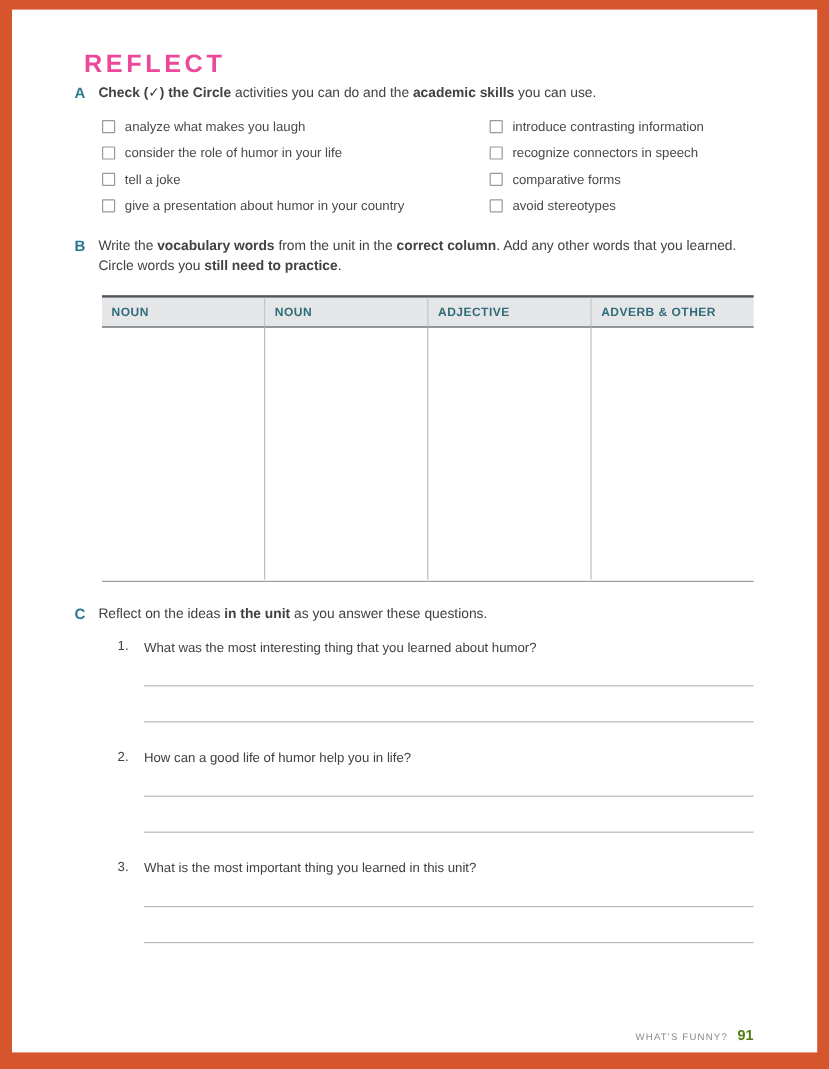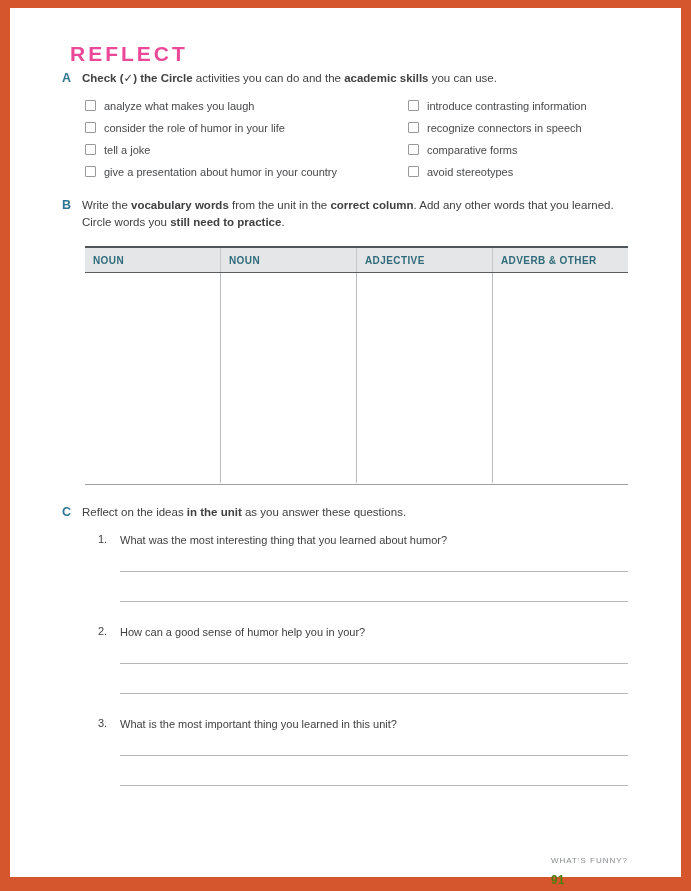--- a/index.html
+++ b/index.html
@@ -155,21 +155,20 @@
   .answer-line.line1 { margin-top: 24px; }
   .answer-line.line2 { margin-top: 29px; }
 
   .footer {
     position: absolute;
     top: 848px;
     right: 53px;
     display: flex;
     align-items: baseline;
     gap: 8px;
-    flex-direction: column;
   }
   .footer-unit {
     font-size: 8px;
     letter-spacing: 1px;
     color: #87898b;
   }
   .footer-page {
     font-size: 12px;
     font-weight: 700;
     color: #4d7c0f;
@@ -259,21 +258,21 @@
     <div class="questions">
   <div class="question">
     <span class="q-num">1.</span>
     <div class="q-text">What was the most interesting thing that you learned about humor?</div>
     <div class="answer-line line1"></div>
     <div class="answer-line line2"></div>
   </div>
 
   <div class="question">
     <span class="q-num">2.</span>
-    <div class="q-text">How can a good sense of humor help you in your?</div>
+    <div class="q-text">How can a good life of humor help you in life?</div>
     <div class="answer-line line1"></div>
     <div class="answer-line line2"></div>
   </div>
 
   <div class="question">
     <span class="q-num">3.</span>
     <div class="q-text">What is the most important thing you learned in this unit?</div>
     <div class="answer-line line1"></div>
     <div class="answer-line line2"></div>
   </div>

